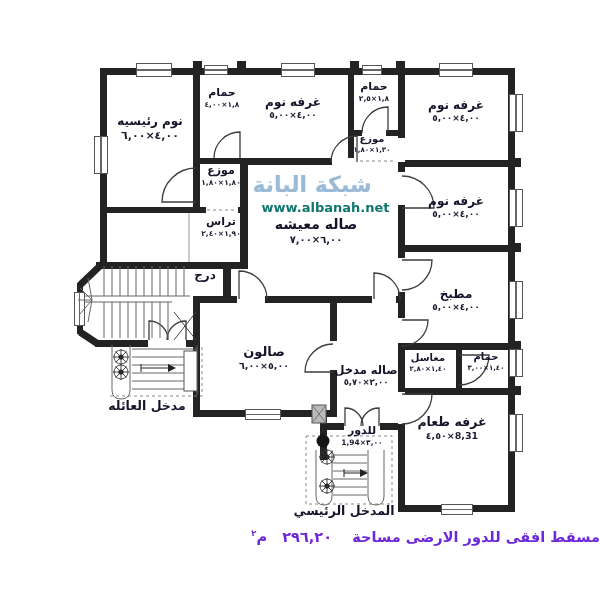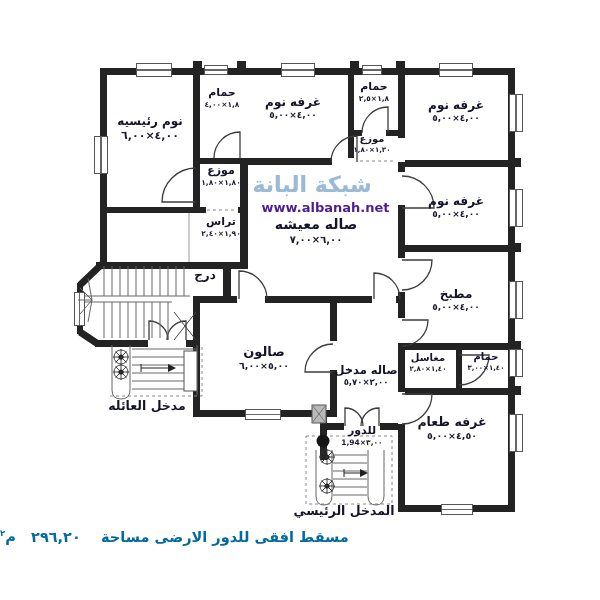--- a/index.html
+++ b/index.html
@@ -12,23 +12,23 @@
         background:linear-gradient(90deg,#fff 42%,#666 42%,#666 58%,#fff 58%);}
   .rlabel{position:absolute;transform:translateX(-50%);text-align:center;color:#14142a;
           font-weight:bold;white-space:nowrap;direction:rtl;line-height:1.25;}
   .rname{display:block;}
   .rdims{display:block;direction:ltr;letter-spacing:1px;font-weight:bold;color:#1b1b30;}
   svg{position:absolute;left:0;top:0;pointer-events:none;}
   .wm-brand{position:absolute;left:312px;top:172px;transform:translateX(-50%);
             direction:rtl;font-size:22px;font-weight:bold;color:#9bbad5;
             text-shadow:0 0 1px #c9dcEB;white-space:nowrap;}
   .wm-url{position:absolute;left:312px;top:200px;transform:translateX(-50%);
-          font-size:13px;font-weight:bold;color:#4c1d95;white-space:nowrap;padding-left:27px;}
-  .caption{position:absolute;left:0;top:528px;width:600px;text-align:left;direction:rtl;
-           font-size:14.5px;font-weight:bold;color:#0369a1;}
+          font-size:13px;font-weight:bold;color:#0f766e;white-space:nowrap;padding-left:27px;}
+  .caption{position:absolute;left:0;top:528px;width:600px;text-align:right;direction:rtl;
+           font-size:14.5px;font-weight:bold;color:#6d28d9;}
   .caption .num{direction:ltr;unicode-bidi:bidi-override;letter-spacing:1px;}
   .caption sup{font-size:8.5px;}
   .entr{position:absolute;transform:translateX(-50%);direction:rtl;font-weight:bold;
         color:#14142a;font-size:12.5px;white-space:nowrap;}
 </style>
 </head>
 <body>
 
 <div id="canvas">
 
@@ -292,21 +292,21 @@
   <div class="rlabel" style="left:428px;top:352px;font-size:10px">
     <span class="rname">مغاسل</span>
     <span class="rdims" style="font-size:7px;letter-spacing:0">١,٤٠×٢,٨٠</span>
   </div>
   <div class="rlabel" style="left:486px;top:351px;font-size:10px">
     <span class="rname">حمام</span>
     <span class="rdims" style="font-size:7px;letter-spacing:0">١,٤٠×٣,٠٠</span>
   </div>
   <div class="rlabel" style="left:452px;top:414px;font-size:12.5px">
     <span class="rname">غرفه طعام</span>
-    <span class="rdims" style="font-size:9.5px">٤,٥٠×٥,٠٠</span>
+    <span class="rdims" style="font-size:9.5px">٤,٥٠×8,31</span>
   </div>
   <div class="rlabel" style="left:362px;top:424px;font-size:11px">
     <span class="rname">للدور</span>
     <span class="rdims" style="font-size:7.5px;letter-spacing:0">1,94×٣,٠٠</span>
   </div>
 
   <div class="entr" style="left:147px;top:398px">مدخل العائله</div>
   <div class="entr" style="left:344px;top:503px">المدخل الرئيسي</div>
 
   <div class="wm-brand">شبكة البانة</div>

